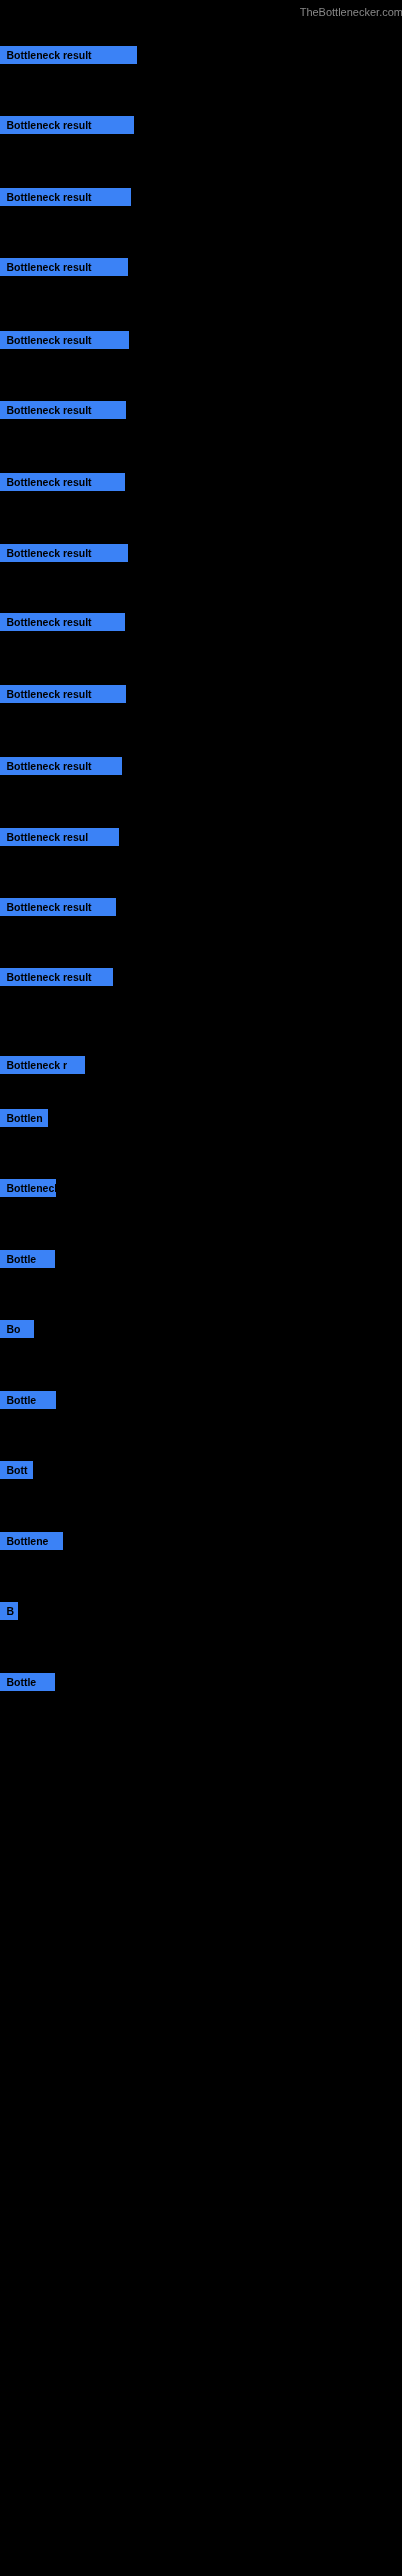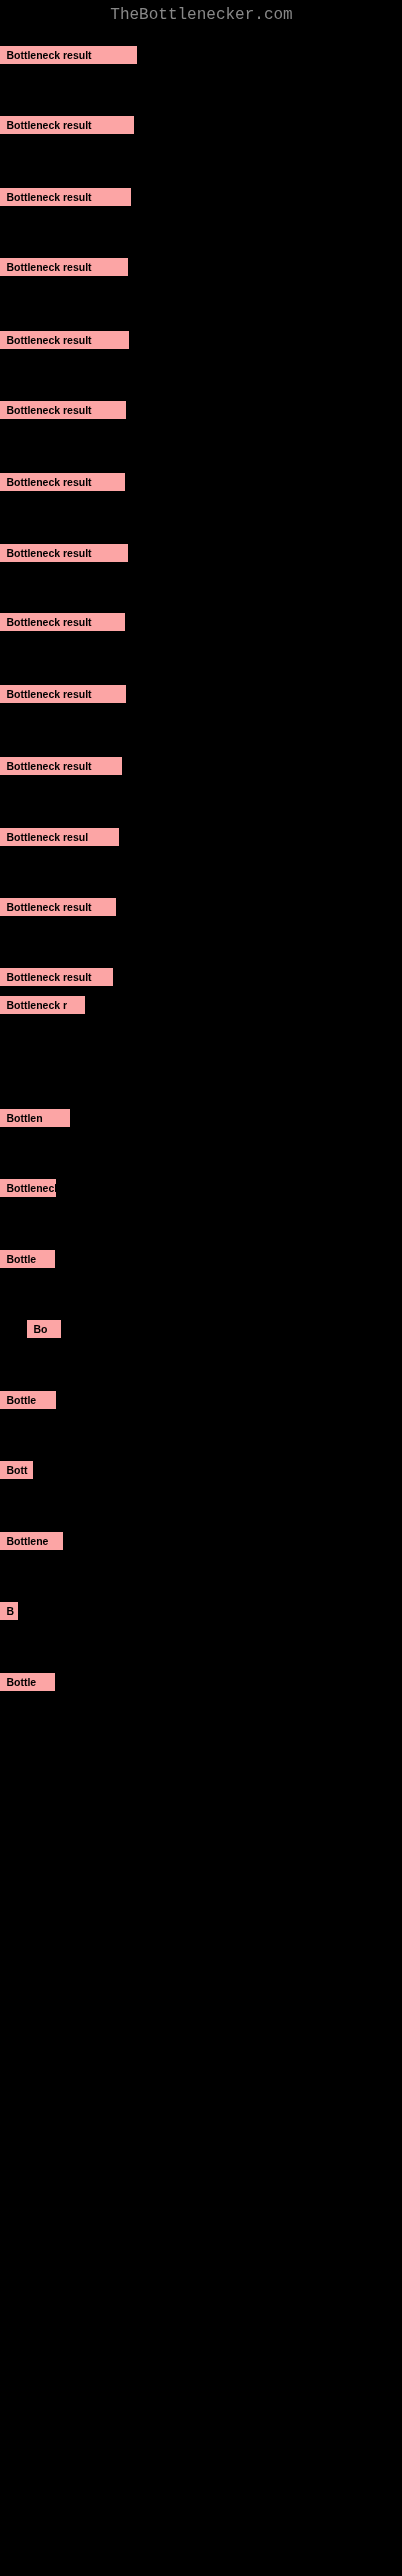--- a/index.html
+++ b/index.html
@@ -14,30 +14,29 @@
       background-color: #000000;
       font-family: Arial, sans-serif;
       position: relative;
     }
 
     .site-title {
       position: absolute;
       top: 6.4px;
       left: 0;
       width: 100%;
-      text-align: center;
+      text-align: right;
       color: #888888;
-      font-size: 16px;
-      font-family: Liberation Mono, monospace;
+      font-size: 11px;
     }
 
     .bottleneck-badge {
       position: absolute;
       left: 0;
-      background-color: #fca5a5;
+      background-color: #3b82f6;
       color: #000000;
       font-size: 10.5px;
       font-weight: bold;
       padding: 3.2px 6.4px;
       white-space: nowrap;
       overflow: hidden;
     }
   </style>
 </head>
 <body>
@@ -52,24 +51,24 @@
     <div class="bottleneck-badge" style="top: 331px; width: 129px; max-width: 129px;">Bottleneck result</div>
     <div class="bottleneck-badge" style="top: 401px; width: 126px; max-width: 126px;">Bottleneck result</div>
     <div class="bottleneck-badge" style="top: 473px; width: 125px; max-width: 125px;">Bottleneck result</div>
     <div class="bottleneck-badge" style="top: 544px; width: 128px; max-width: 128px;">Bottleneck result</div>
     <div class="bottleneck-badge" style="top: 613px; width: 125px; max-width: 125px;">Bottleneck result</div>
     <div class="bottleneck-badge" style="top: 685px; width: 126px; max-width: 126px;">Bottleneck result</div>
     <div class="bottleneck-badge" style="top: 757px; width: 122px; max-width: 122px;">Bottleneck result</div>
     <div class="bottleneck-badge" style="top: 828px; width: 123px; max-width: 119px;">Bottleneck resul</div>
     <div class="bottleneck-badge" style="top: 898px; width: 116px; max-width: 116px;">Bottleneck result</div>
     <div class="bottleneck-badge" style="top: 968px; width: 113px; max-width: 113px;">Bottleneck result</div>
-    <div class="bottleneck-badge" style="top: 996px; width: 85px; max-width: 85px;">Bottleneck r</div>
-    <div class="bottleneck-badge" style="top: 1109px; width: 70px; max-width: 71px;">Bottlen</div>
+    <div class="bottleneck-badge" style="top: 1056px; width: 85px; max-width: 85px;">Bottleneck r</div>
+    <div class="bottleneck-badge" style="top: 1109px; width: 48px; max-width: 71px;">Bottlen</div>
     <div class="bottleneck-badge" style="top: 1179px; width: 56px; max-width: 72px;">Bottleneck</div>
     <div class="bottleneck-badge" style="top: 1250px; width: 55px; max-width: 55px;">Bottle</div>
-    <div class="bottleneck-badge" style="top: 1320px; width: 34px; max-width: 34px; margin-left: 27px;">Bo</div>
+    <div class="bottleneck-badge" style="top: 1320px; width: 34px; max-width: 34px;">Bo</div>
     <div class="bottleneck-badge" style="top: 1391px; width: 56px; max-width: 56px;">Bottle</div>
     <div class="bottleneck-badge" style="top: 1461px; width: 33px; max-width: 44px;">Bott</div>
     <div class="bottleneck-badge" style="top: 1532px; width: 72px; max-width: 63px;">Bottlene</div>
     <div class="bottleneck-badge" style="top: 1602px; width: 17.7px; max-width: 17.7px;">B</div>
     <div class="bottleneck-badge" style="top: 1673px; width: 55px; max-width: 55px;">Bottle</div>
   </div>
 
 
 </body></html>

